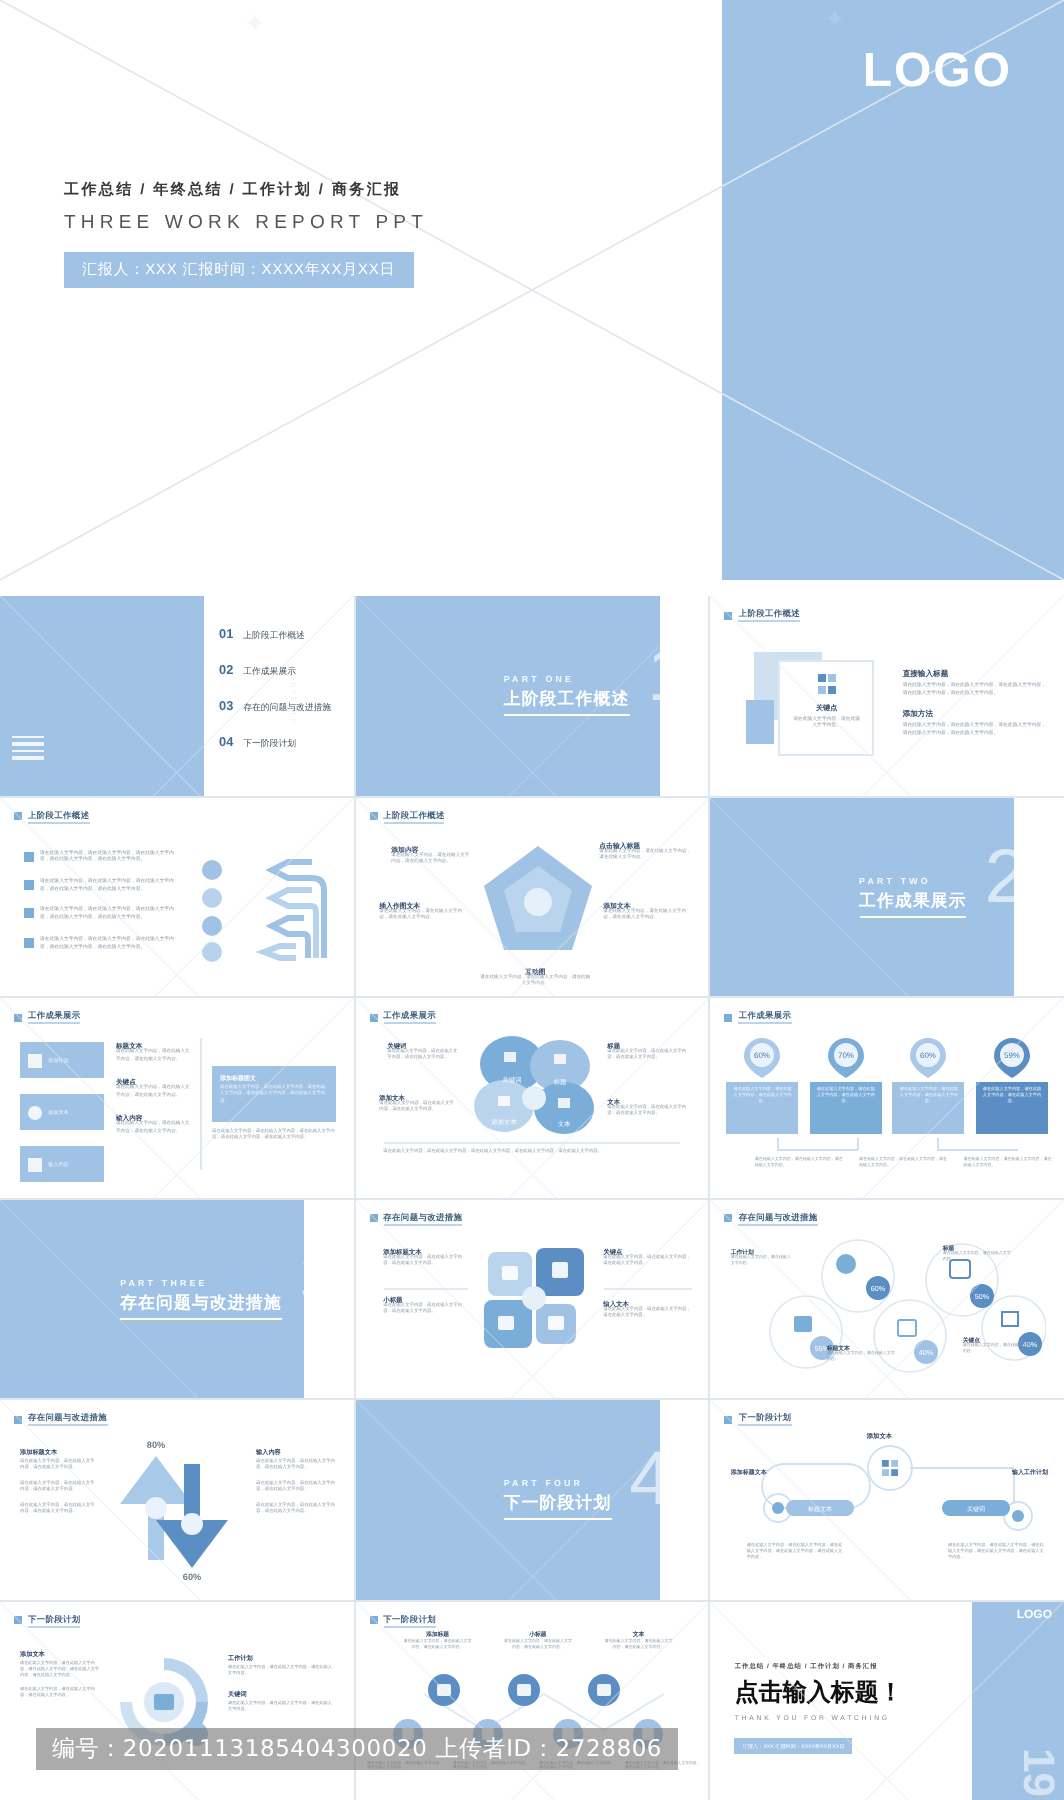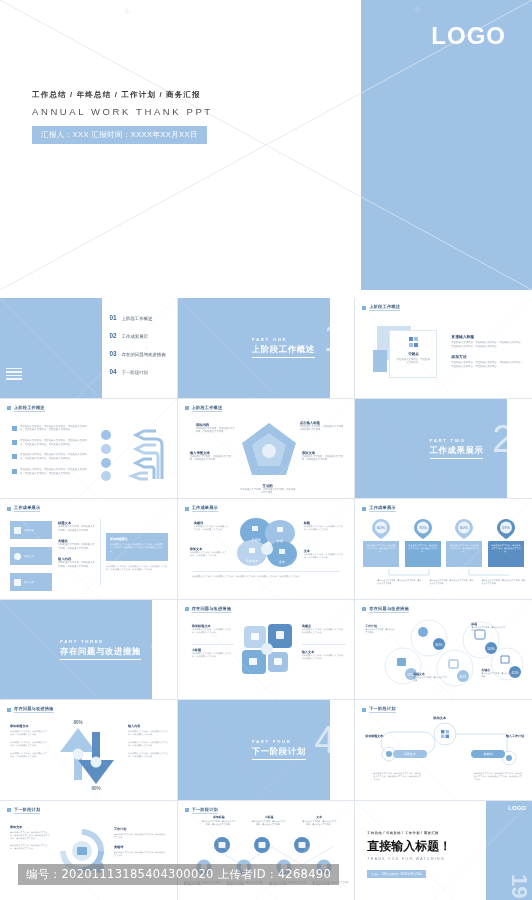--- a/index.html
+++ b/index.html
@@ -102,21 +102,21 @@
     </svg>
     <div class="cover-logo">LOGO</div>
     <div class="cover-lines">
         <i></i>
         <i></i>
         <i></i>
         <i></i>
       </div>
     <div class="cover-body">
       <div class="cover-kicker">工作总结  /  年终总结  /  工作计划  /  商务汇报</div>
-      <div class="cover-sub">ANNUAL  WORK  THANK  PPT</div>
+      <div class="cover-sub">THREE  WORK  REPORT  PPT</div>
       <div class="cover-meta">汇报人：XXX    汇报时间：XXXX年XX月XX日</div>
     </div>
     <div class="bird" style="left:122px;top:4px;">✦</div>
     <div class="bird" style="left:412px;top:2px;">✦</div>
   </div>
 
   <div class="grid">
 
     <div class="slide">
       <div class="toc-left">
@@ -684,27 +684,27 @@
       </svg>
     </div>
 
     <div class="slide">
       <div class="thx-right">
         <div class="thx-logo">LOGO</div>
         <div class="thx-num">19</div>
       </div>
       <div style="position:absolute;left:12px;top:30px;">
         <div class="thx-kick">工作总结 / 年终总结 / 工作计划 / 商务汇报</div>
-        <div class="thx-title">直接输入标题！</div>
+        <div class="thx-title">点击输入标题！</div>
         <div class="thx-sub">THANK  YOU  FOR  WATCHING</div>
         <div class="thx-meta">汇报人：XXX   汇报时间：XXXX年XX月XX日</div>
       </div>
       <svg class="sdiag" viewBox="0 0 100 100" preserveAspectRatio="none">
         <line x1="0" y1="0" x2="100" y2="100" stroke="#dfe8f1" stroke-width="0.35"></line>
         <line x1="100" y1="0" x2="0" y2="100" stroke="#dfe8f1" stroke-width="0.35"></line>
       </svg>
     </div>
 
   </div>
 
-  <div class="wm">编号：20201113185404300020 上传者ID：4268490</div>
+  <div class="wm">编号：20201113185404300020 上传者ID：2728806</div>
 
 </div>
 
 </body></html>

